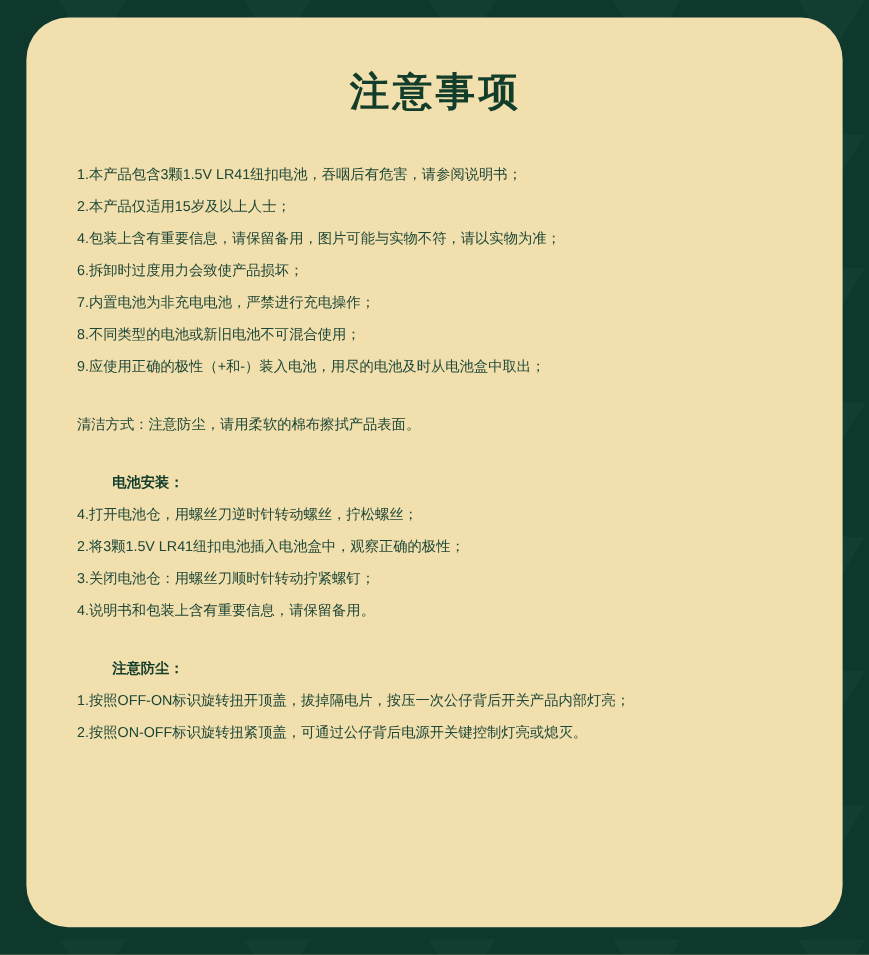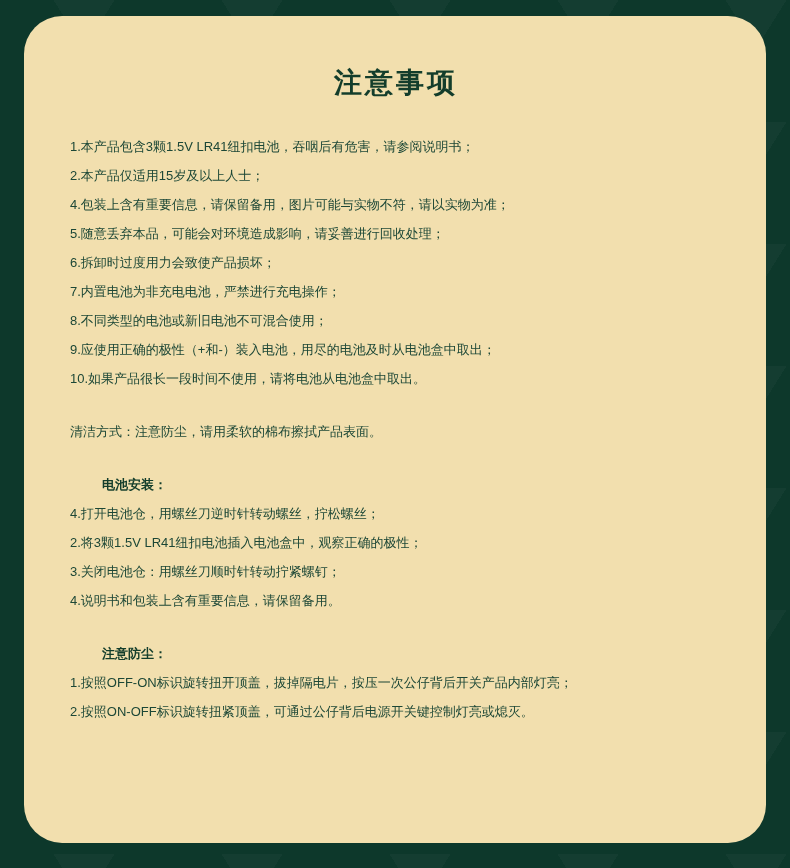--- a/index.html
+++ b/index.html
@@ -21,26 +21,26 @@
   .card{
     position:absolute;
     left:24px; top:16px;
     width:742px; height:827px;
     background:var(--card);
     border-radius:38px;
     padding:36px 44px 0 46px;
   }
   .title{
     text-align:center;
-    font-size:28px;
+    font-size:36px;
     font-weight:700;
     color:var(--title);
     letter-spacing:3px;
     line-height:50px;
-    margin:6px 0 24px 0;
+    margin:6px 0 36px 0;
   }
   .body-text{
     color:var(--text);
     font-size:13px;
     line-height:29px;
     font-weight:500;
   }
   .item{
     padding-left:1.02em;
     text-indent:-1.02em;
@@ -58,26 +58,24 @@
 <body>
 
 <div class="card">
 
   <h1 class="title">注意事项</h1>
 
   <div class="body-text">
     <div class="item">1.本产品包含3颗1.5V LR41纽扣电池，吞咽后有危害，请参阅说明书；</div>
     <div class="item">2.本产品仅适用15岁及以上人士；</div>
     <div class="item">4.包装上含有重要信息，请保留备用，图片可能与实物不符，请以实物为准；</div>
-    <div class="item">5.随意丢弃本品，可能会对环境造成影响，请妥善进行回收处理；</div>
     <div class="item">6.拆卸时过度用力会致使产品损坏；</div>
     <div class="item">7.内置电池为非充电电池，严禁进行充电操作；</div>
     <div class="item">8.不同类型的电池或新旧电池不可混合使用；</div>
     <div class="item">9.应使用正确的极性（+和-）装入电池，用尽的电池及时从电池盒中取出；</div>
-    <div class="item">10.如果产品很长一段时间不使用，请将电池从电池盒中取出。</div>
   </div>
 
   <div class="body-text section">
     <div>清洁方式：注意防尘，请用柔软的棉布擦拭产品表面。</div>
   </div>
 
   <div class="body-text section">
     <div class="section-heading">电池安装：</div>
     <div class="item">4.打开电池仓，用螺丝刀逆时针转动螺丝，拧松螺丝；</div>
     <div class="item">2.将3颗1.5V LR41纽扣电池插入电池盒中，观察正确的极性；</div>

